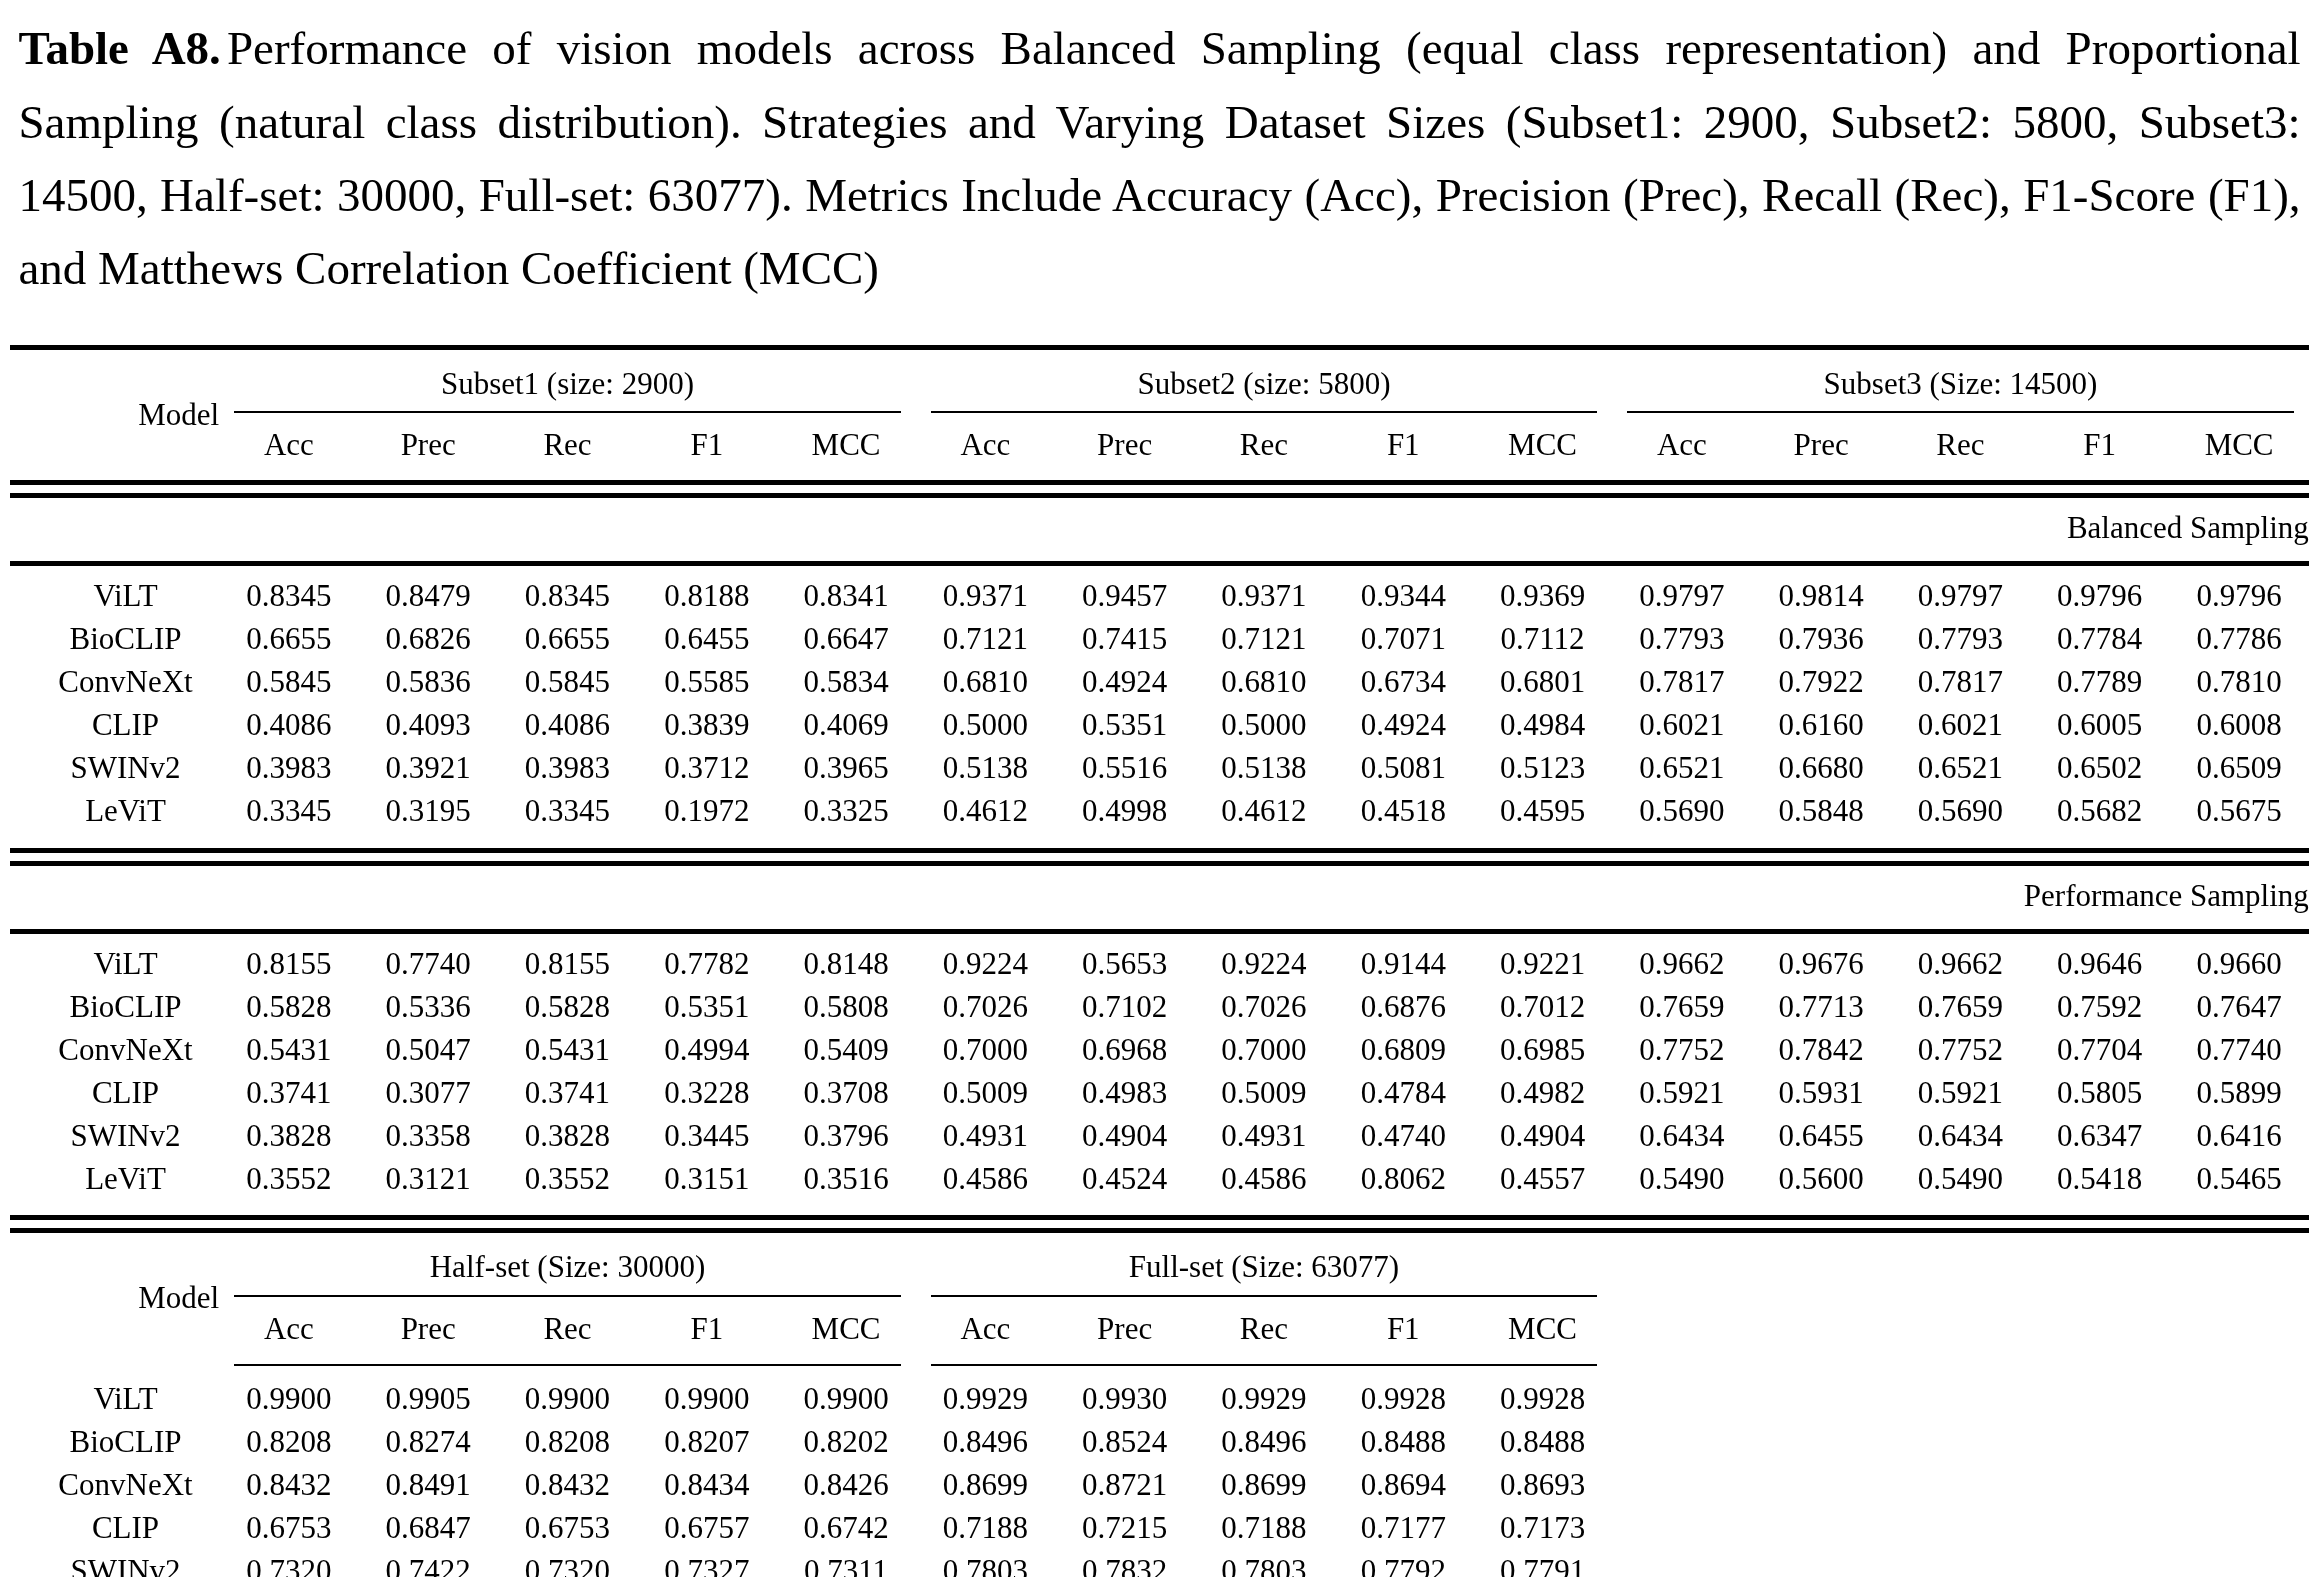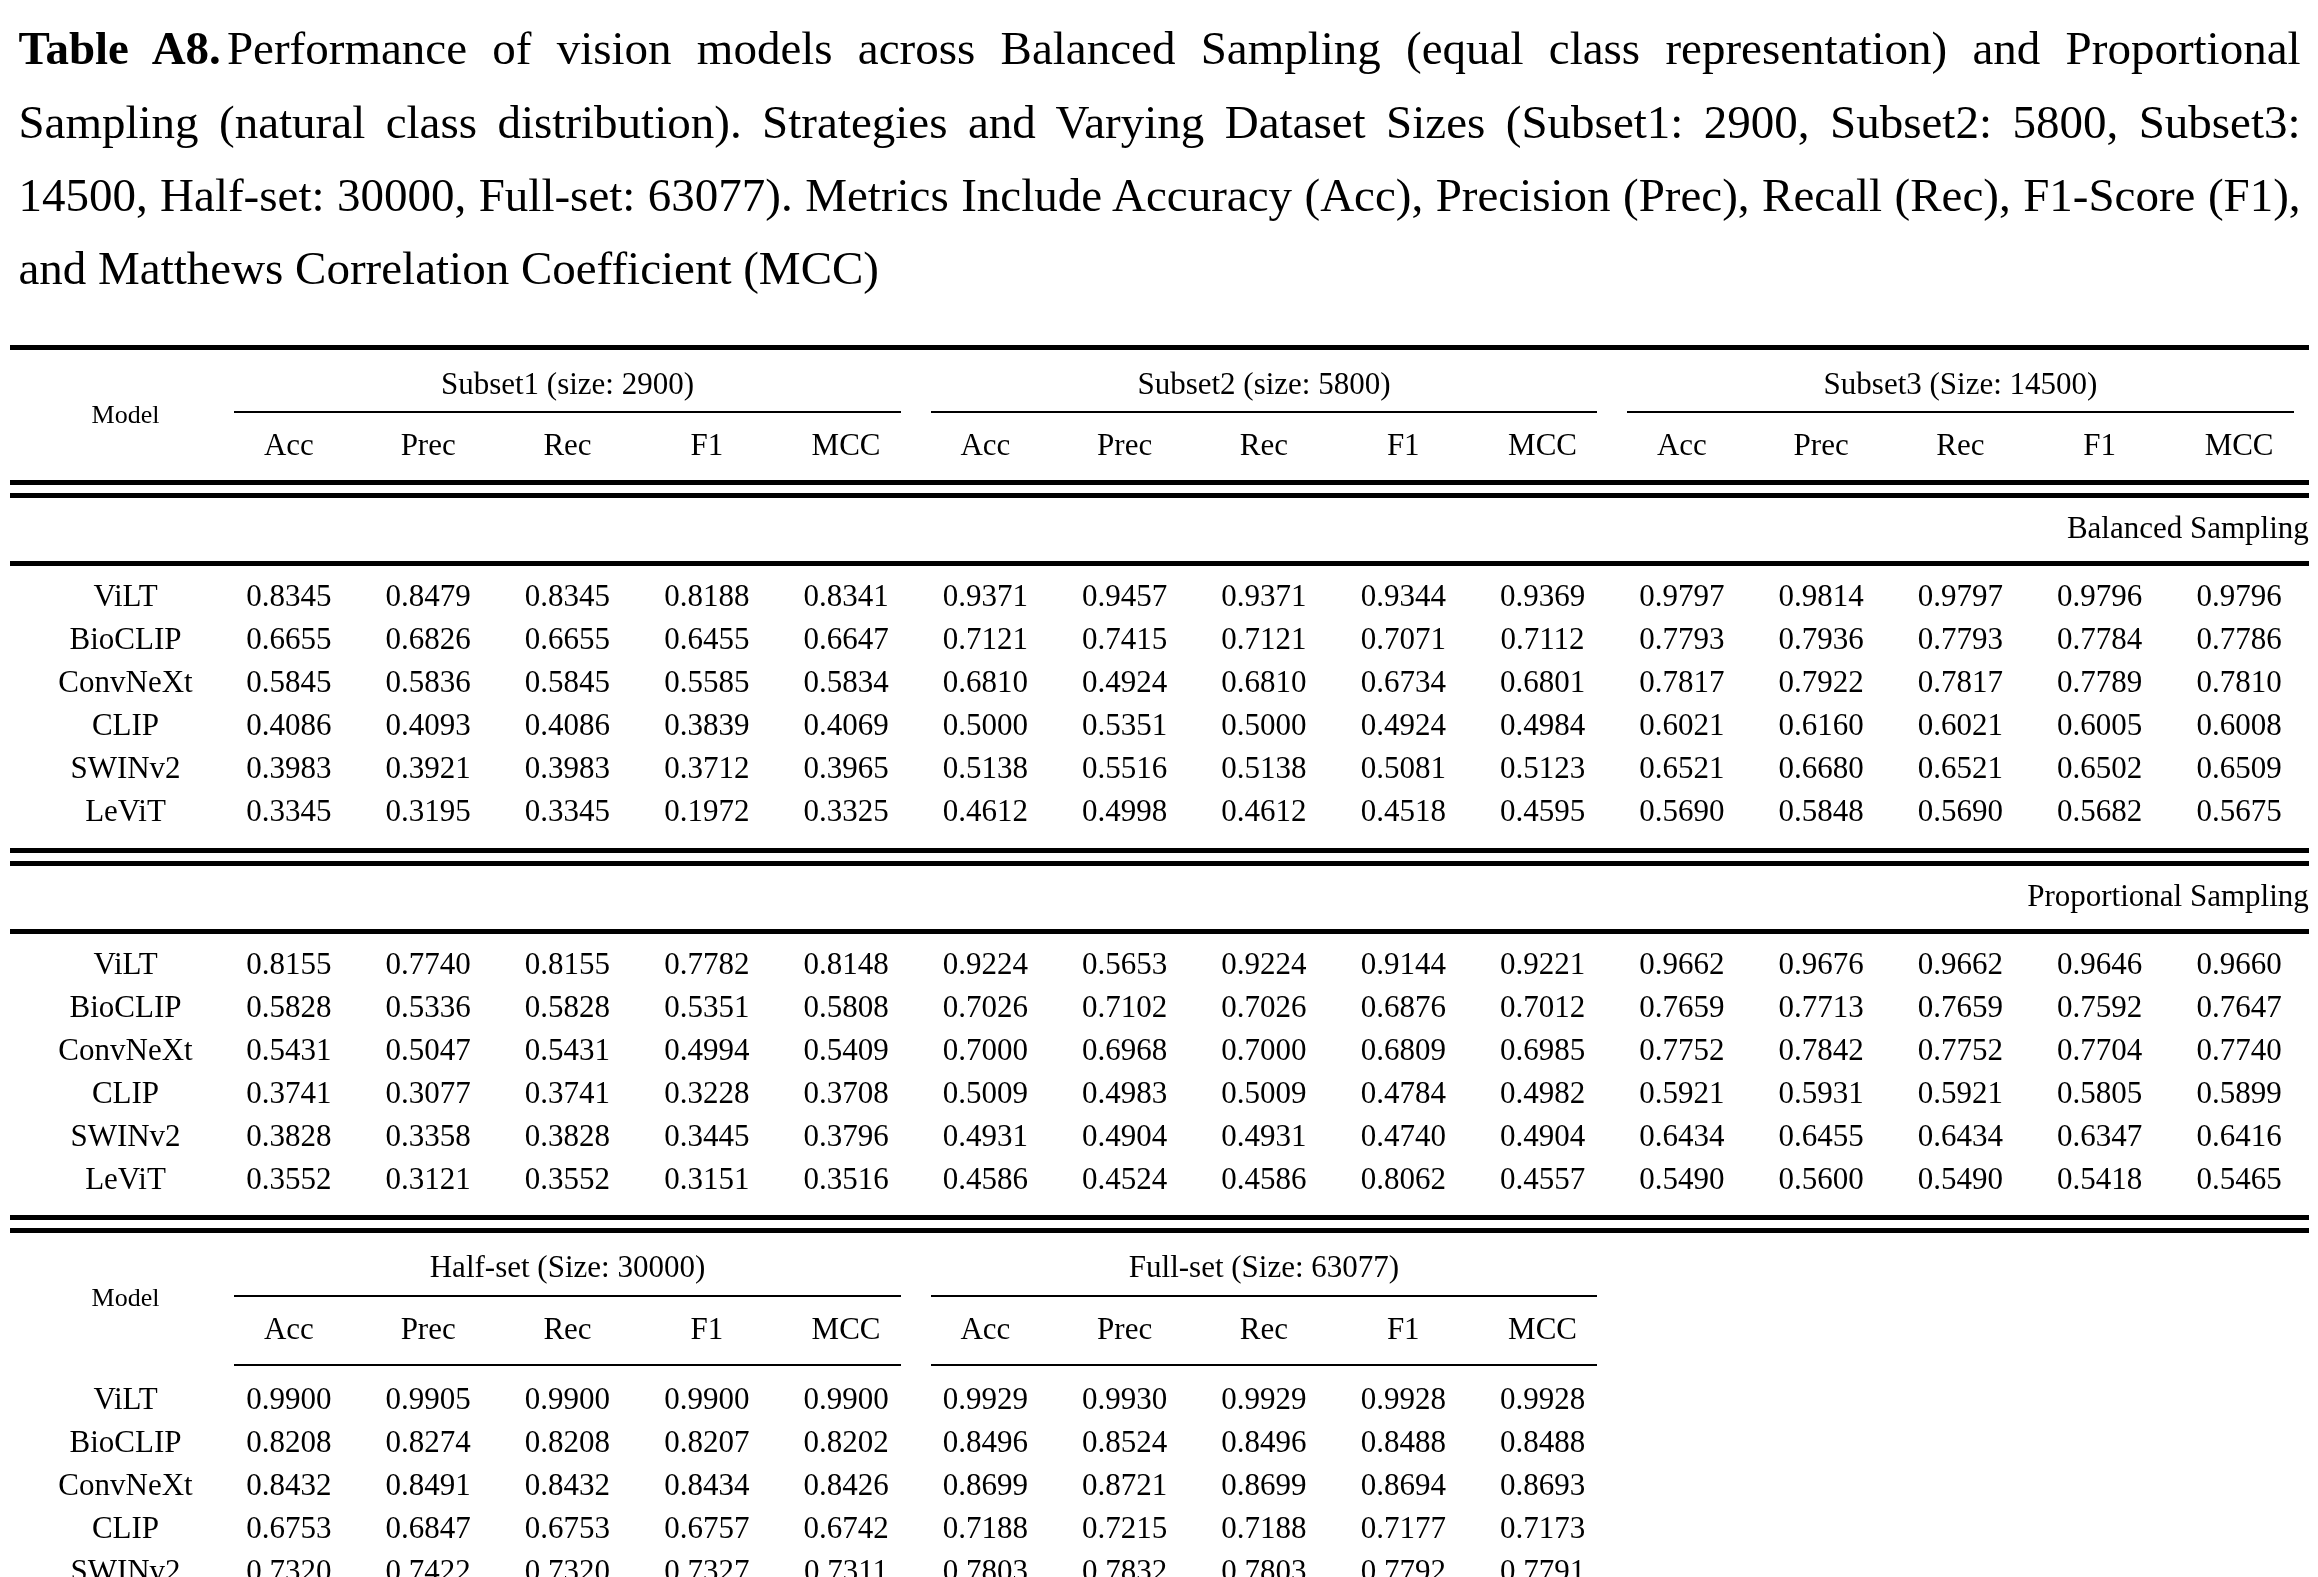--- a/index.html
+++ b/index.html
@@ -38,24 +38,24 @@
     border-top: 5.5px solid #000;
   }
   table.bottom {
     border-bottom: 5.5px solid #000;
   }
   col.model-col { width: 209px; }
   col.metric-col { width: 139px; }
   th { font-weight: normal; padding: 0; }
   td { padding: 0; }
   .model-h {
-    text-align: center;
+    text-align: right;
     padding-left: 22px;
     vertical-align: middle;
-    font-size: 26px;
+    font-size: 31px;
   }
   th.group {
     padding-top: 16px;
     vertical-align: top;
   }
   .gl {
     margin: 0 14.8px;
     padding-bottom: 9.8px;
     border-bottom: 2.5px solid #000;
     text-align: center;
@@ -290,21 +290,21 @@
           <td class="num">0.5675</td>
         </tr>
       </tbody>
     <tbody>
       <tr>
           <td class="ruler" colspan="16">
             <div class="double-rule"></div>
           </td>
         </tr>
       <tr>
-          <td class="section" colspan="16">Proportional Sampling</td>
+          <td class="section" colspan="16">Performance Sampling</td>
         </tr>
       <tr>
           <td class="ruler" colspan="16">
             <div class="thick-rule"></div>
           </td>
         </tr>
     </tbody>
     <tbody class="data">
         <tr>
           <td class="model">ViLT</td>

